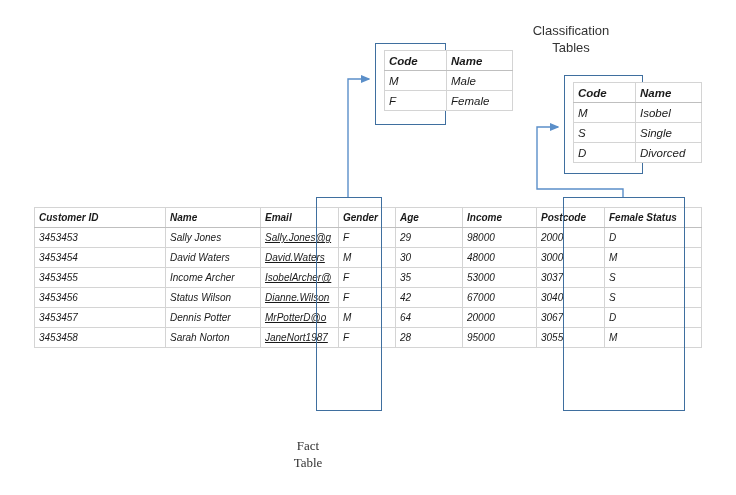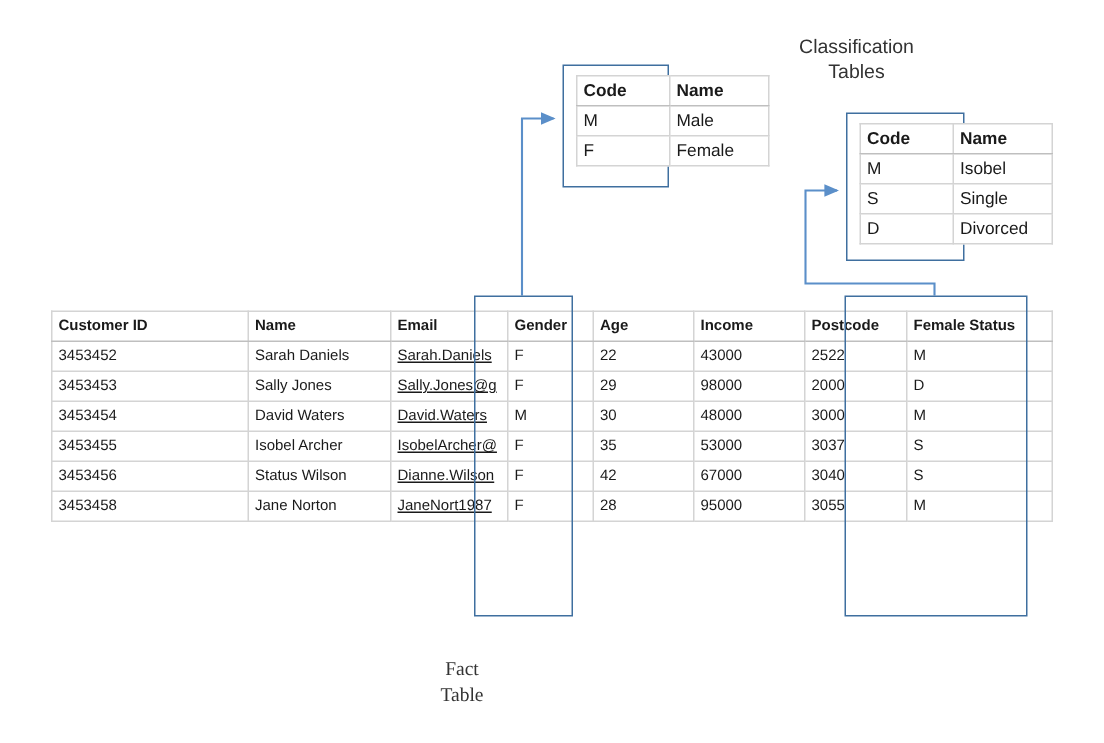--- a/index.html
+++ b/index.html
@@ -10,20 +10,21 @@
   }
   .canvas{position:absolute;left:0;top:0;width:736px;height:442px;}
 
   
   .xl-table{
     position:absolute;
     border-collapse:collapse;
     background:#ffffff;
     font-size:11.5px;
     table-layout:fixed;
+    font-style:italic;
   }
   .xl-table td,.xl-table th{
     border:1px solid #d4d4d4;
     padding:1px 4px;
     height:17px;
     text-align:left;
     font-weight:normal;
     vertical-align:middle;
     white-space:nowrap;
     overflow:hidden;
@@ -176,30 +177,20 @@
         <th>Email</th>
         <th>Gender</th>
         <th>Age</th>
         <th>Income</th>
         <th>Postcode</th>
         <th>Female Status</th>
       </tr>
     </thead>
     <tbody id="fact-body">
         <tr>
-          <td>3453452</td>
-          <td>Sarah Daniels</td>
-          <td class="email-cell">Sarah.Daniels</td>
-          <td>F</td>
-          <td>22</td>
-          <td>43000</td>
-          <td>2522</td>
-          <td>M</td>
-        </tr>
-        <tr>
           <td>3453453</td>
           <td>Sally Jones</td>
           <td class="email-cell">Sally.Jones@g</td>
           <td>F</td>
           <td>29</td>
           <td>98000</td>
           <td>2000</td>
           <td>D</td>
         </tr>
         <tr>
@@ -207,41 +198,51 @@
           <td>David Waters</td>
           <td class="email-cell">David.Waters</td>
           <td>M</td>
           <td>30</td>
           <td>48000</td>
           <td>3000</td>
           <td>M</td>
         </tr>
         <tr>
           <td>3453455</td>
-          <td>Isobel Archer</td>
+          <td>Income Archer</td>
           <td class="email-cell">IsobelArcher@</td>
           <td>F</td>
           <td>35</td>
           <td>53000</td>
           <td>3037</td>
           <td>S</td>
         </tr>
         <tr>
           <td>3453456</td>
           <td>Status Wilson</td>
           <td class="email-cell">Dianne.Wilson</td>
           <td>F</td>
           <td>42</td>
           <td>67000</td>
           <td>3040</td>
           <td>S</td>
         </tr>
         <tr>
+          <td>3453457</td>
+          <td>Dennis Potter</td>
+          <td class="email-cell">MrPotterD@o</td>
+          <td>M</td>
+          <td>64</td>
+          <td>20000</td>
+          <td>3067</td>
+          <td>D</td>
+        </tr>
+        <tr>
           <td>3453458</td>
-          <td>Jane Norton</td>
+          <td>Sarah Norton</td>
           <td class="email-cell">JaneNort1987</td>
           <td>F</td>
           <td>28</td>
           <td>95000</td>
           <td>3055</td>
           <td>M</td>
         </tr>
       </tbody>
   </table>
 

